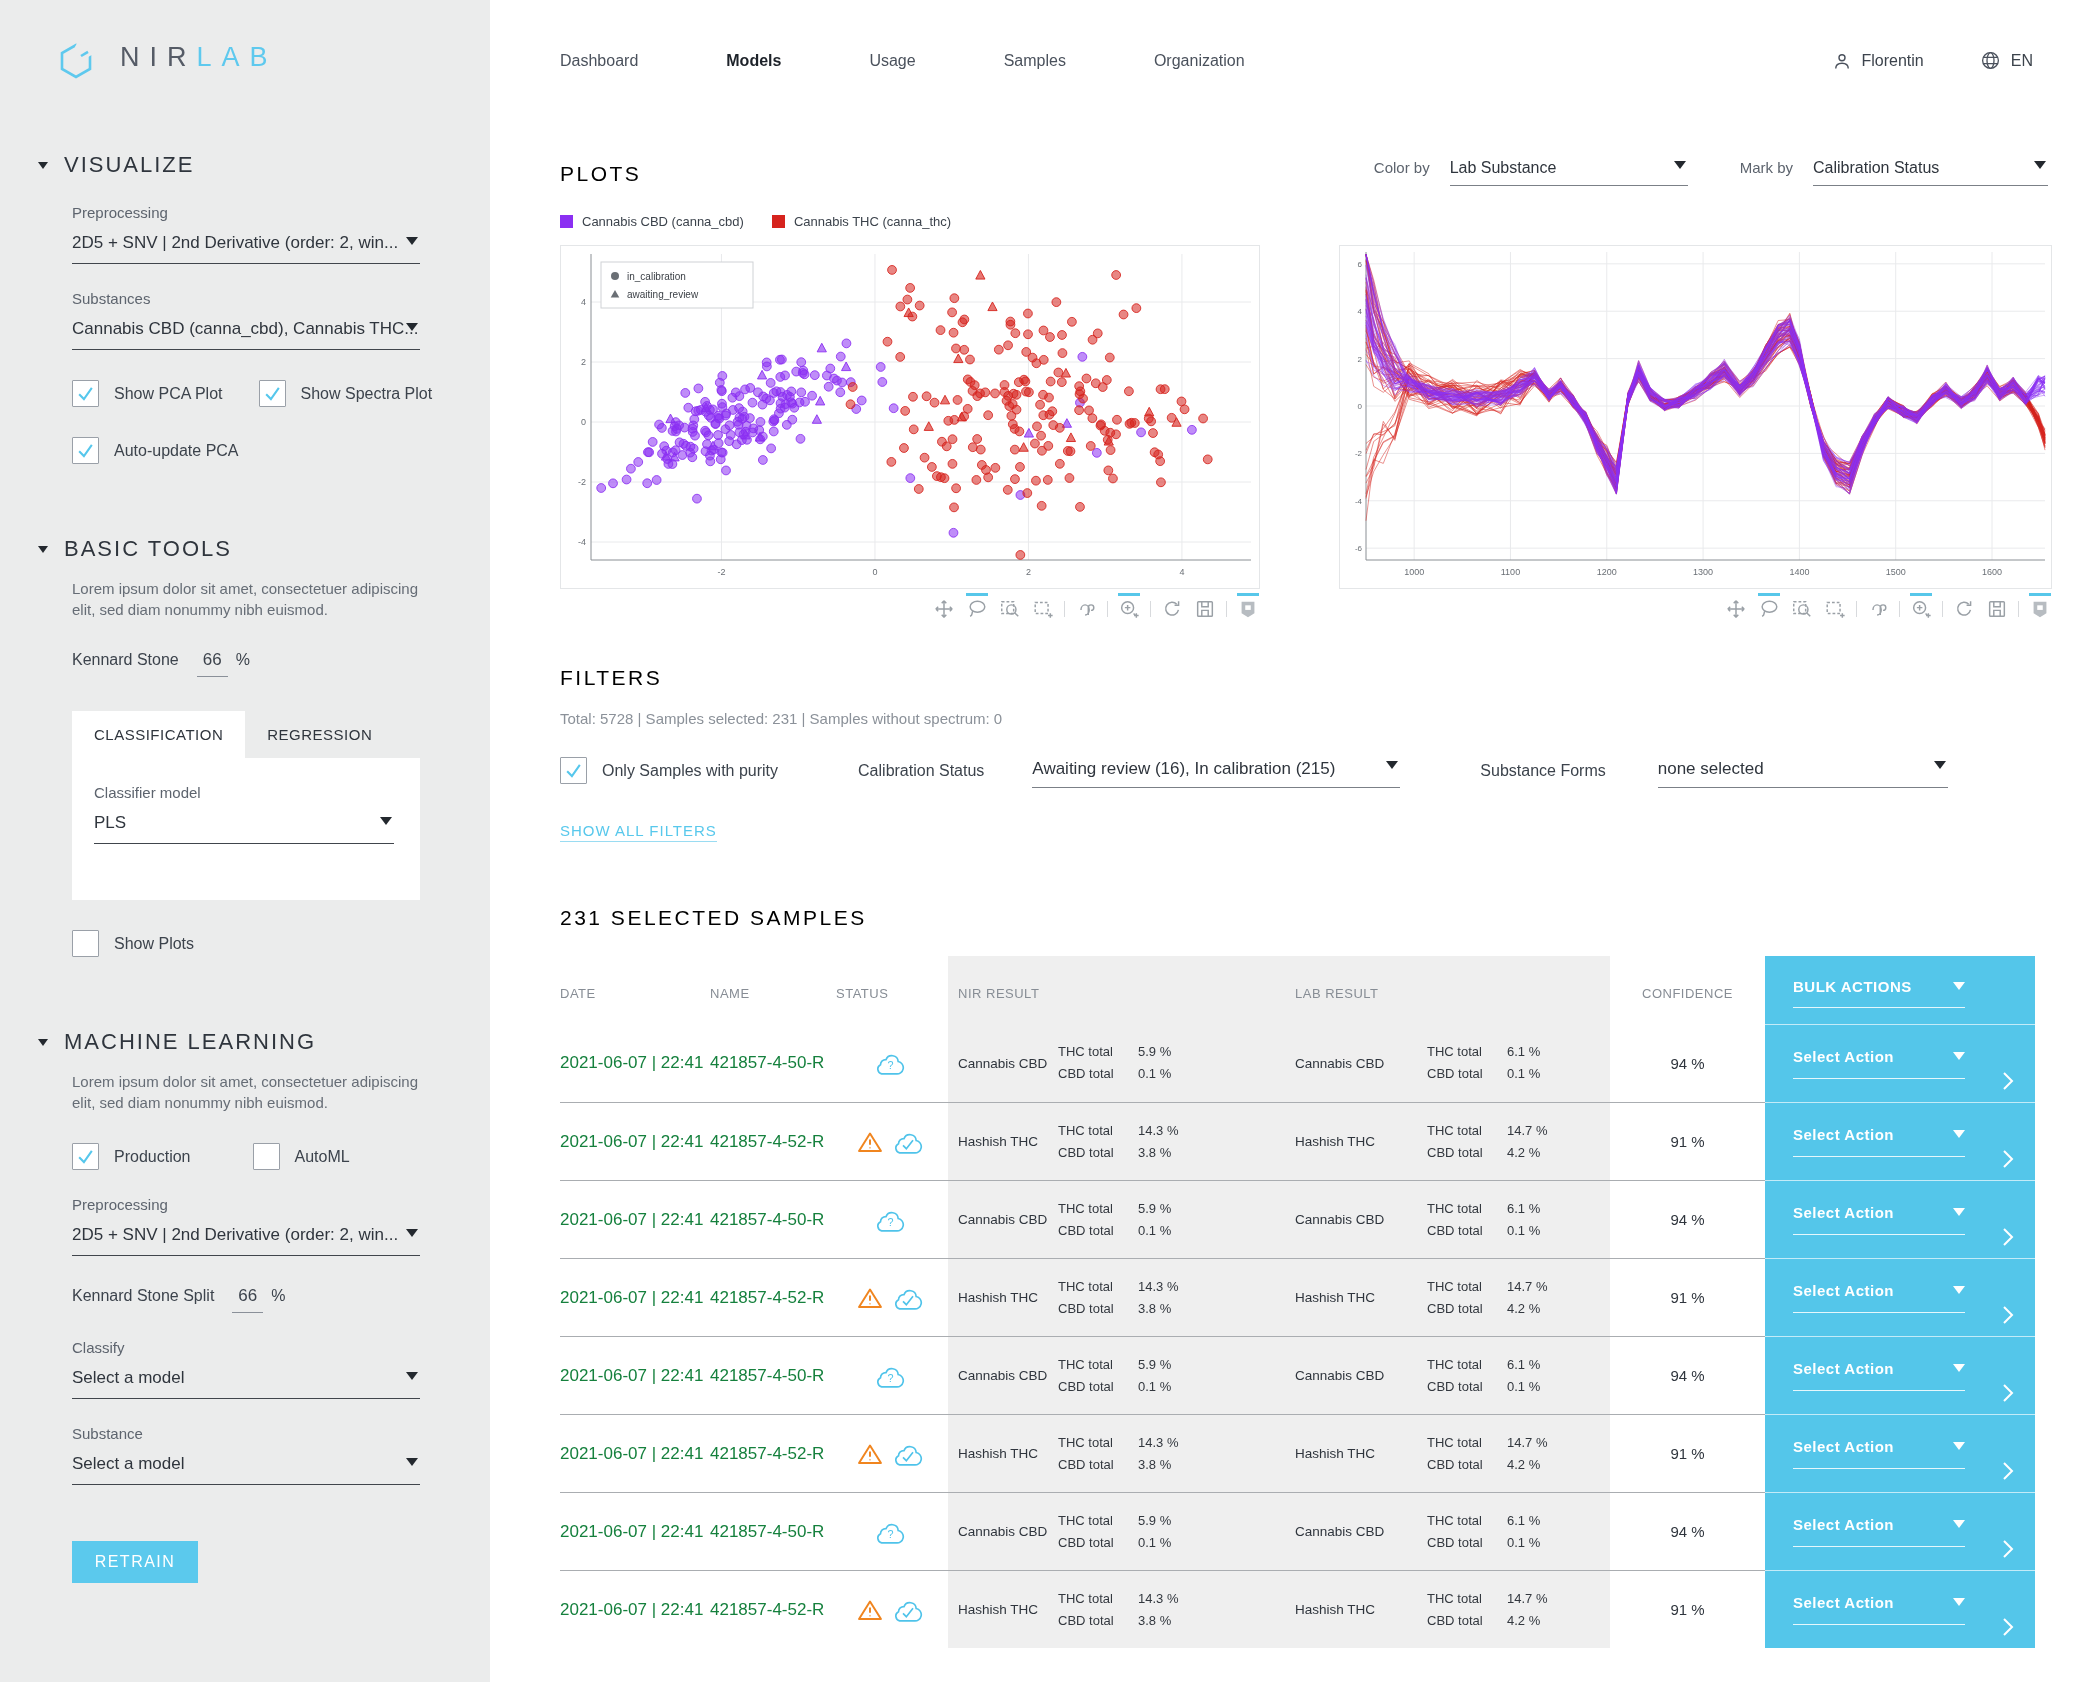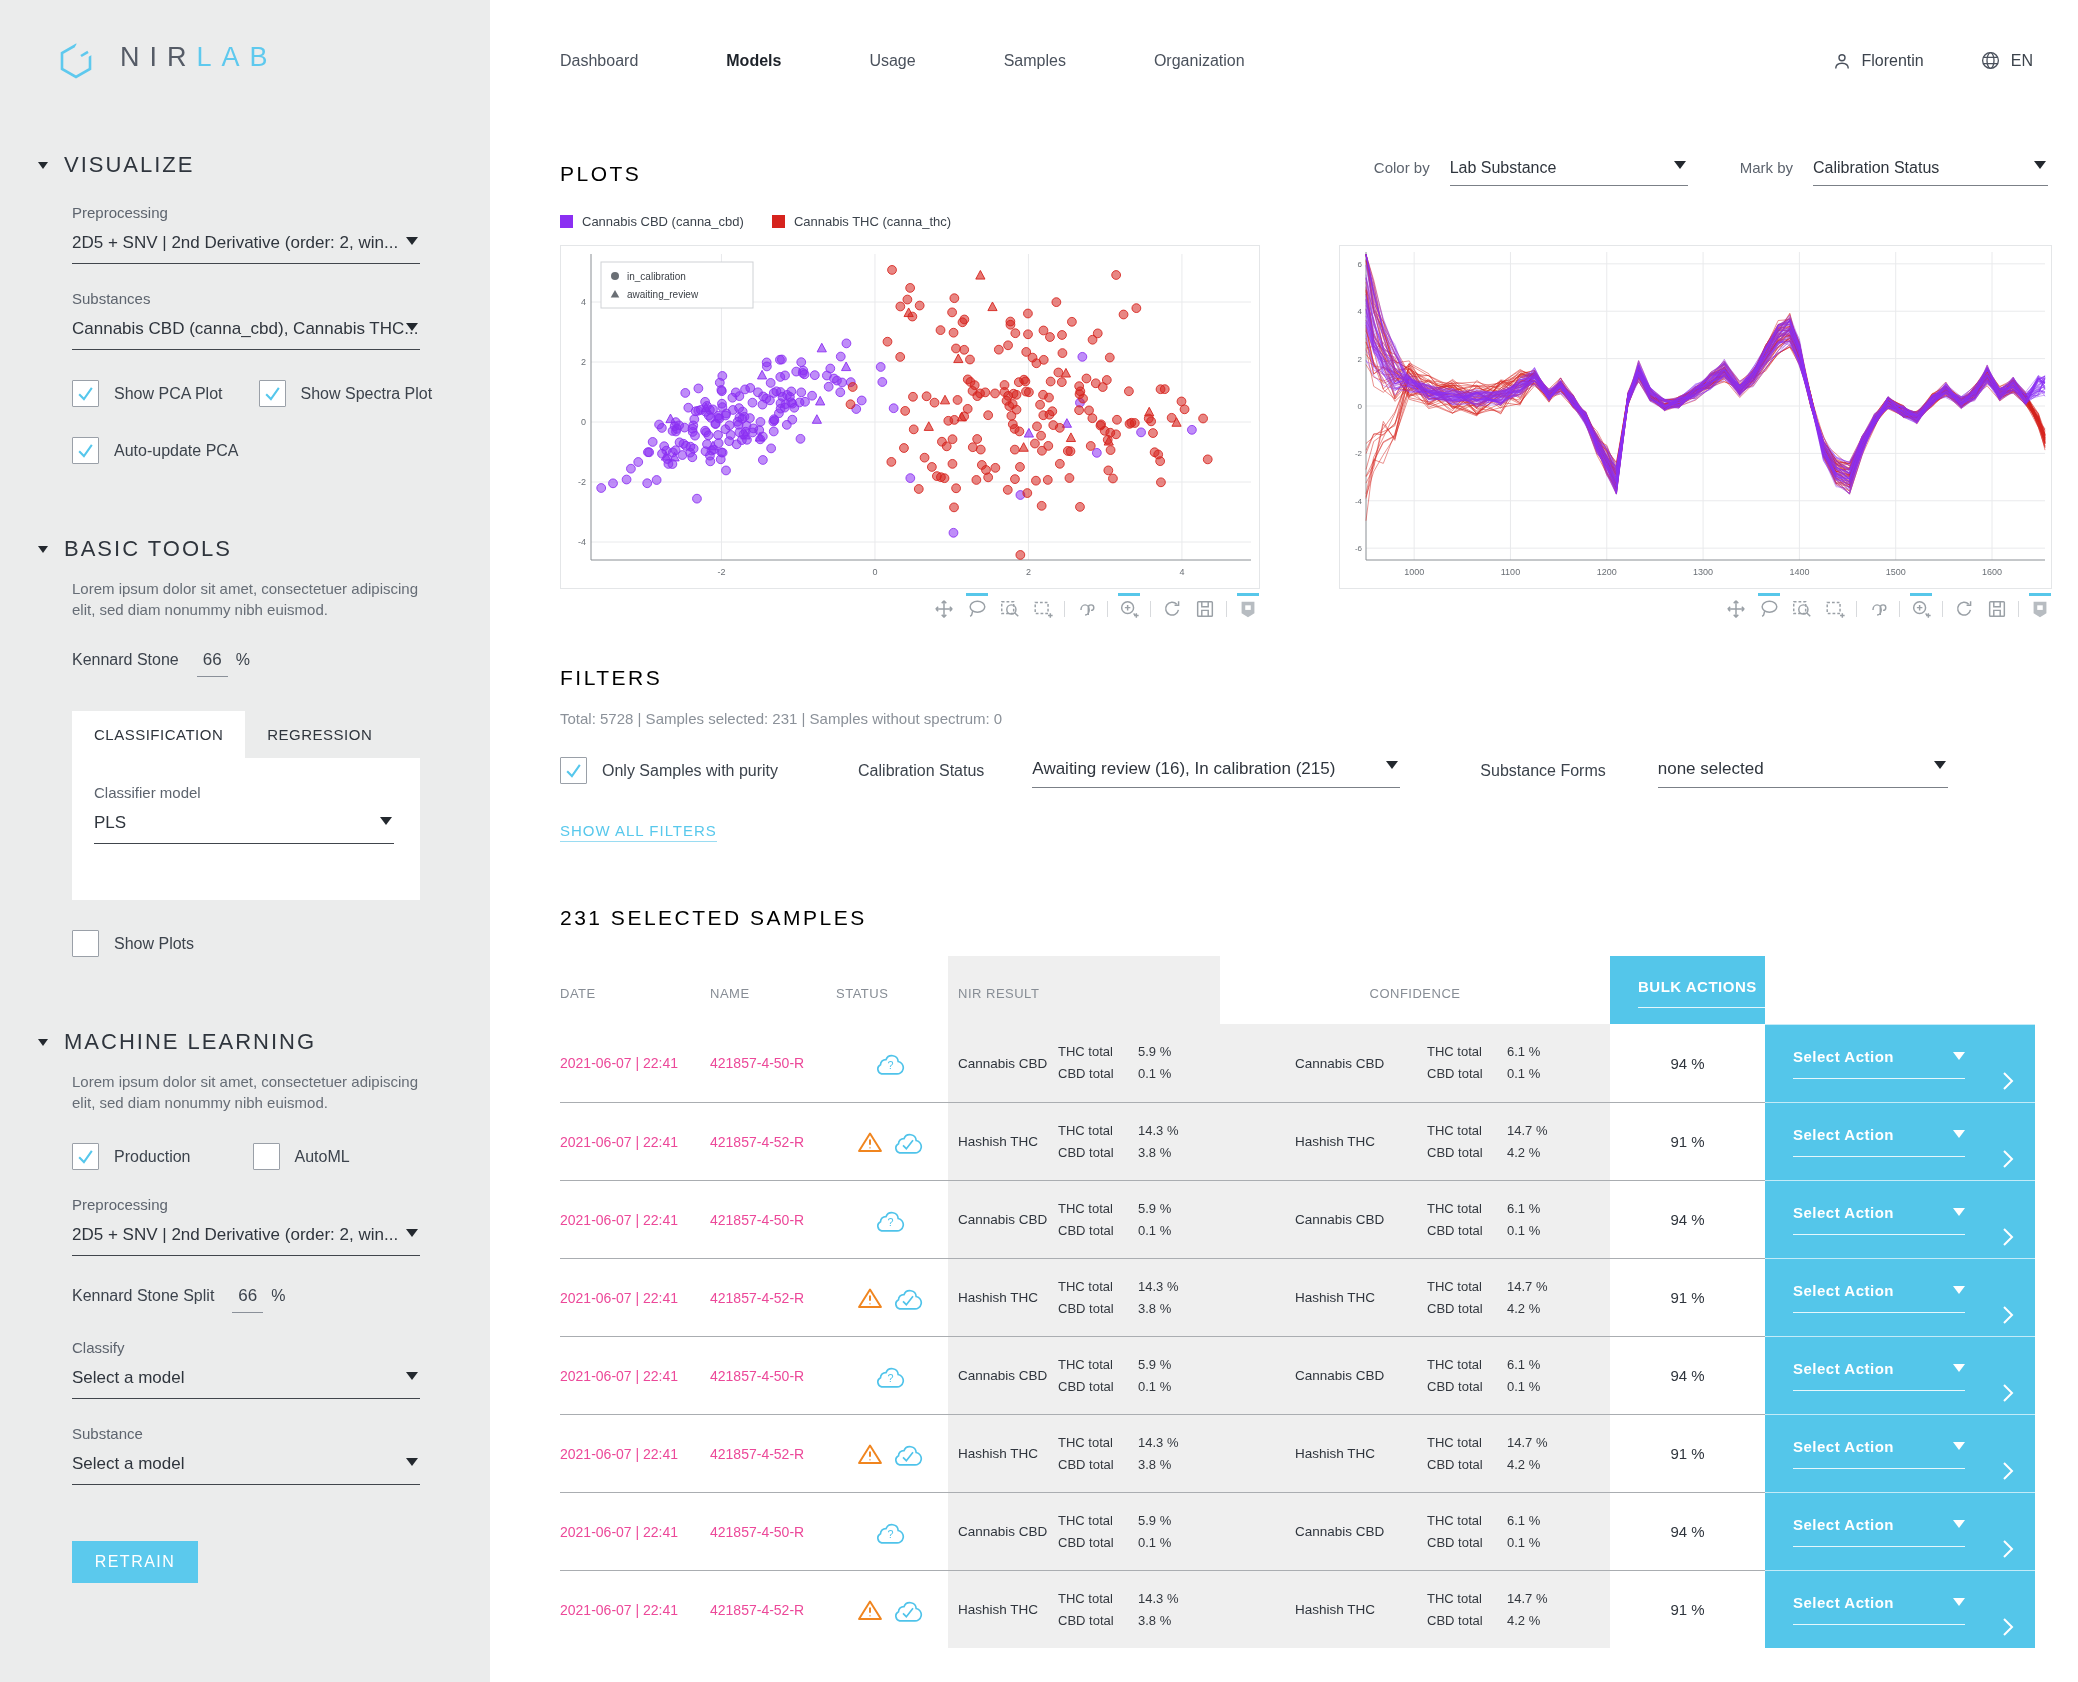--- a/index.html
+++ b/index.html
@@ -82,21 +82,21 @@
   .t-head .cell{padding-top:22px;padding-bottom:16px;font-size:13px;letter-spacing:0.5px;color:#878d95;}
   .cell{display:flex;align-items:center;}
   .cell.gray{background:#efefef;}
   .cell.c-nir{padding-left:10px;padding-right:14px;}
   .cell.c-lab{padding-left:75px;padding-right:35px;}
   .cell.c-conf{justify-content:center;font-size:15px;color:#2f353d;}
   .cell.c-act{background:#54c6ea;padding-left:28px;position:relative;}
   .t-row{height:78px;}
   .t-row + .t-row .cell:not(.c-act){border-top:1px solid #aaadb1;}
   .t-row .cell.c-act{border-top:1px solid rgba(255,255,255,0.65);}
-  .t-date,.t-name{font-size:14px;color:#ec4899;}
+  .t-date,.t-name{font-size:17px;color:#15803d;}
   .c-status{justify-content:center;gap:10px;}
   .res{display:flex;align-items:center;width:100%;}
   .res .sub{flex:1;font-size:13.5px;color:#2f353d;}
   .res .pair{width:148px;flex:none;}
   .res .pr{display:flex;font-size:13px;color:#33383f;line-height:22px;}
   .res .pr .pl{width:80px;}
   .res .pr .pv{width:60px;text-align:left;}
   .bulk-head{position:relative;width:172px;}
   .bulk-label{font-size:15px;font-weight:bold;letter-spacing:0.5px;color:#fff;}
   .bulk-caret{position:absolute;right:0;top:4px;}
@@ -997,20 +997,21 @@
     </section>
 
     <section class="samples-sec">
       <div class="section-title">231 SELECTED SAMPLES</div>
       <div class="table">
         <div class="t-head">
           <div class="cell">DATE</div>
           <div class="cell">NAME</div>
           <div class="cell" style="padding-left:4px;">STATUS</div>
           <div class="cell gray c-nir">NIR RESULT</div>
+          <div class="cell gray c-lab">LAB RESULT</div>
           <div class="cell c-conf" style="font-size:13px;color:#878d95;">CONFIDENCE</div>
           <div class="cell c-act">
             <div class="bulk-head">
               <span class="bulk-label">BULK ACTIONS</span>
               <span class="caret w bulk-caret"></span>
               <div class="bulk-underline"></div>
             </div>
           </div>
         </div>
         <div id="rows-host">

